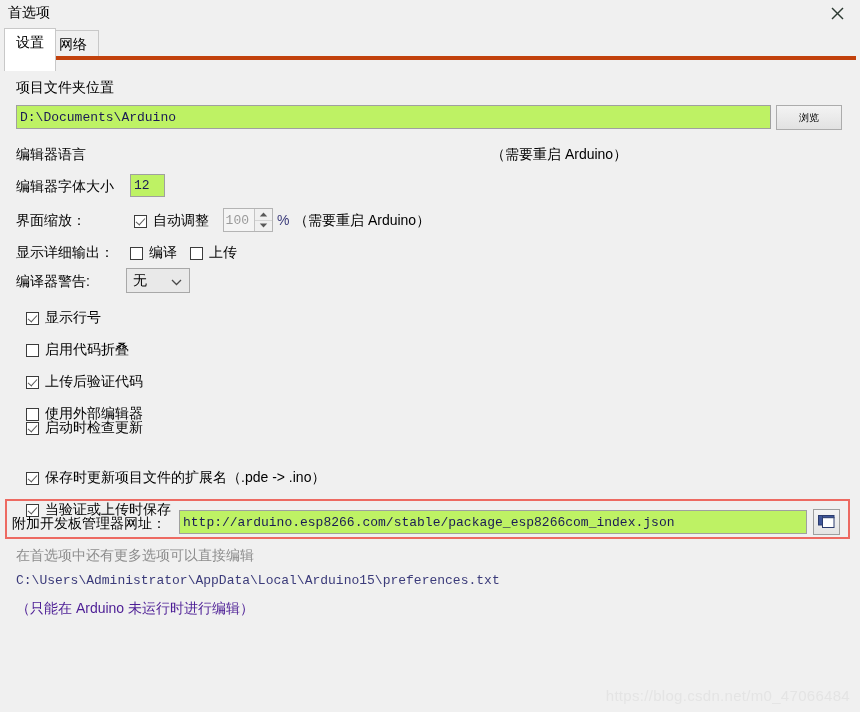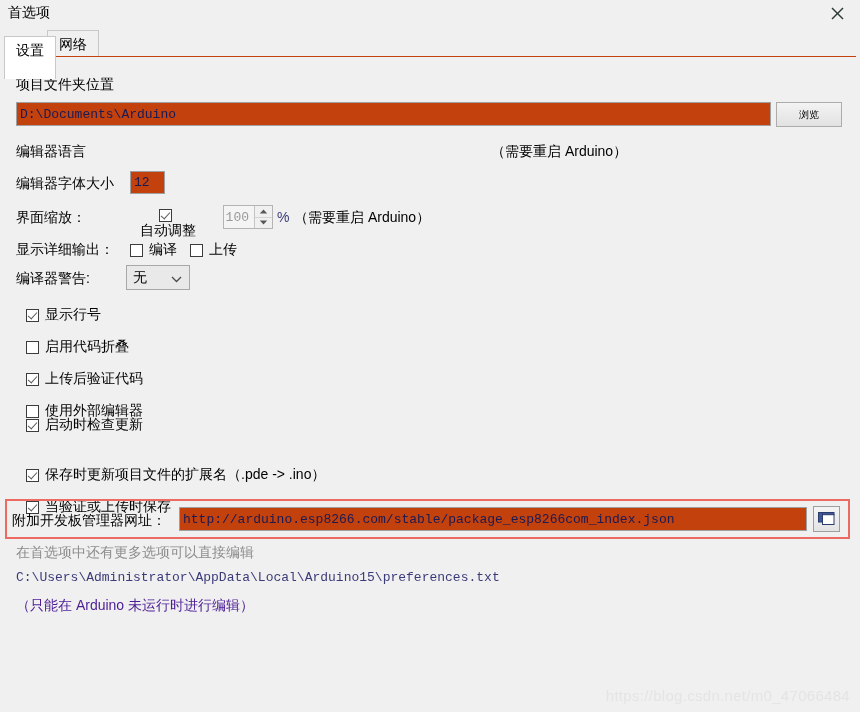--- a/index.html
+++ b/index.html
@@ -60,49 +60,49 @@
     line-height: 20px;
     border: 1px solid #c0c0c0;
     border-bottom: none;
     cursor: pointer;
     white-space: nowrap;
   }
   .tab.active {
     background: #ffffff;
     border-color: #c8c8c8;
     z-index: 3;
-    top: 8px;
+    top: 0px;
     height: 43px;
   }
   .tab.inactive {
     background: #f0f0f0;
     border-color: #c8c8c8;
   }
   #tab-0 { left: 4px; }
   #tab-1 { left: 47px; }
 
   
   #panel {
     position: absolute;
     left: 4px; top: 56px;
     width: 852px; height: 652px;
     box-sizing: border-box;
-    border-top: 1px solid #c2410c;
+    border-top: 4px solid #c2410c;
     background: #f0f0f0;
   }
 
   
   .lbl { font-size: 14px; color: #000; white-space: nowrap; }
   .lbl-dim { font-size: 14px; color: #8c8c8c; white-space: nowrap; }
 
   
   .tinput {
     position: absolute;
     box-sizing: border-box;
-    background: #c2410c;
+    background: #bef264;
     border: 1px solid #a0a0a0;
     padding: 0 3px;
     font-family: "Liberation Mono", "DejaVu Sans Mono", monospace;
     font-size: 13px;
     line-height: 1;
     color: #1a1a55;
     display: flex;
     align-items: center;
     overflow: hidden;
     white-space: nowrap;
@@ -278,21 +278,21 @@
   <div class="lbl" style="position:absolute; left:487px; top:86px;">（需要重启 Arduino）</div>
 
   <div class="lbl" style="position:absolute; left:12px; top:118px;">编辑器字体大小</div>
 
   <div class="tinput" style="left:126px; top:114px; width:35px; height:23px;">
     <span>12</span>
   </div>
 
   <div class="lbl" style="position:absolute; left:12px; top:152px;">界面缩放：</div>
 
-  <div class="cb-wrap" style="left:136px; top:152px;flex-direction:column;">
+  <div class="cb-wrap" style="left:130px; top:152px;">
     <span class="cbox checked"></span>
     <span class="cb-label">自动调整</span>
   </div>
 
   <div id="spinner" style="left:219px; top:148px; width:50px; height:24px;">
     <div id="spinner-value">100</div>
     <div id="spinner-btns">
       <div class="spin-btn">
         <svg width="9" height="5" viewBox="0 0 9 5">
           <polygon points="4.5,0.5 8.2,4.4 0.8,4.4" fill="#585858"></polygon>

